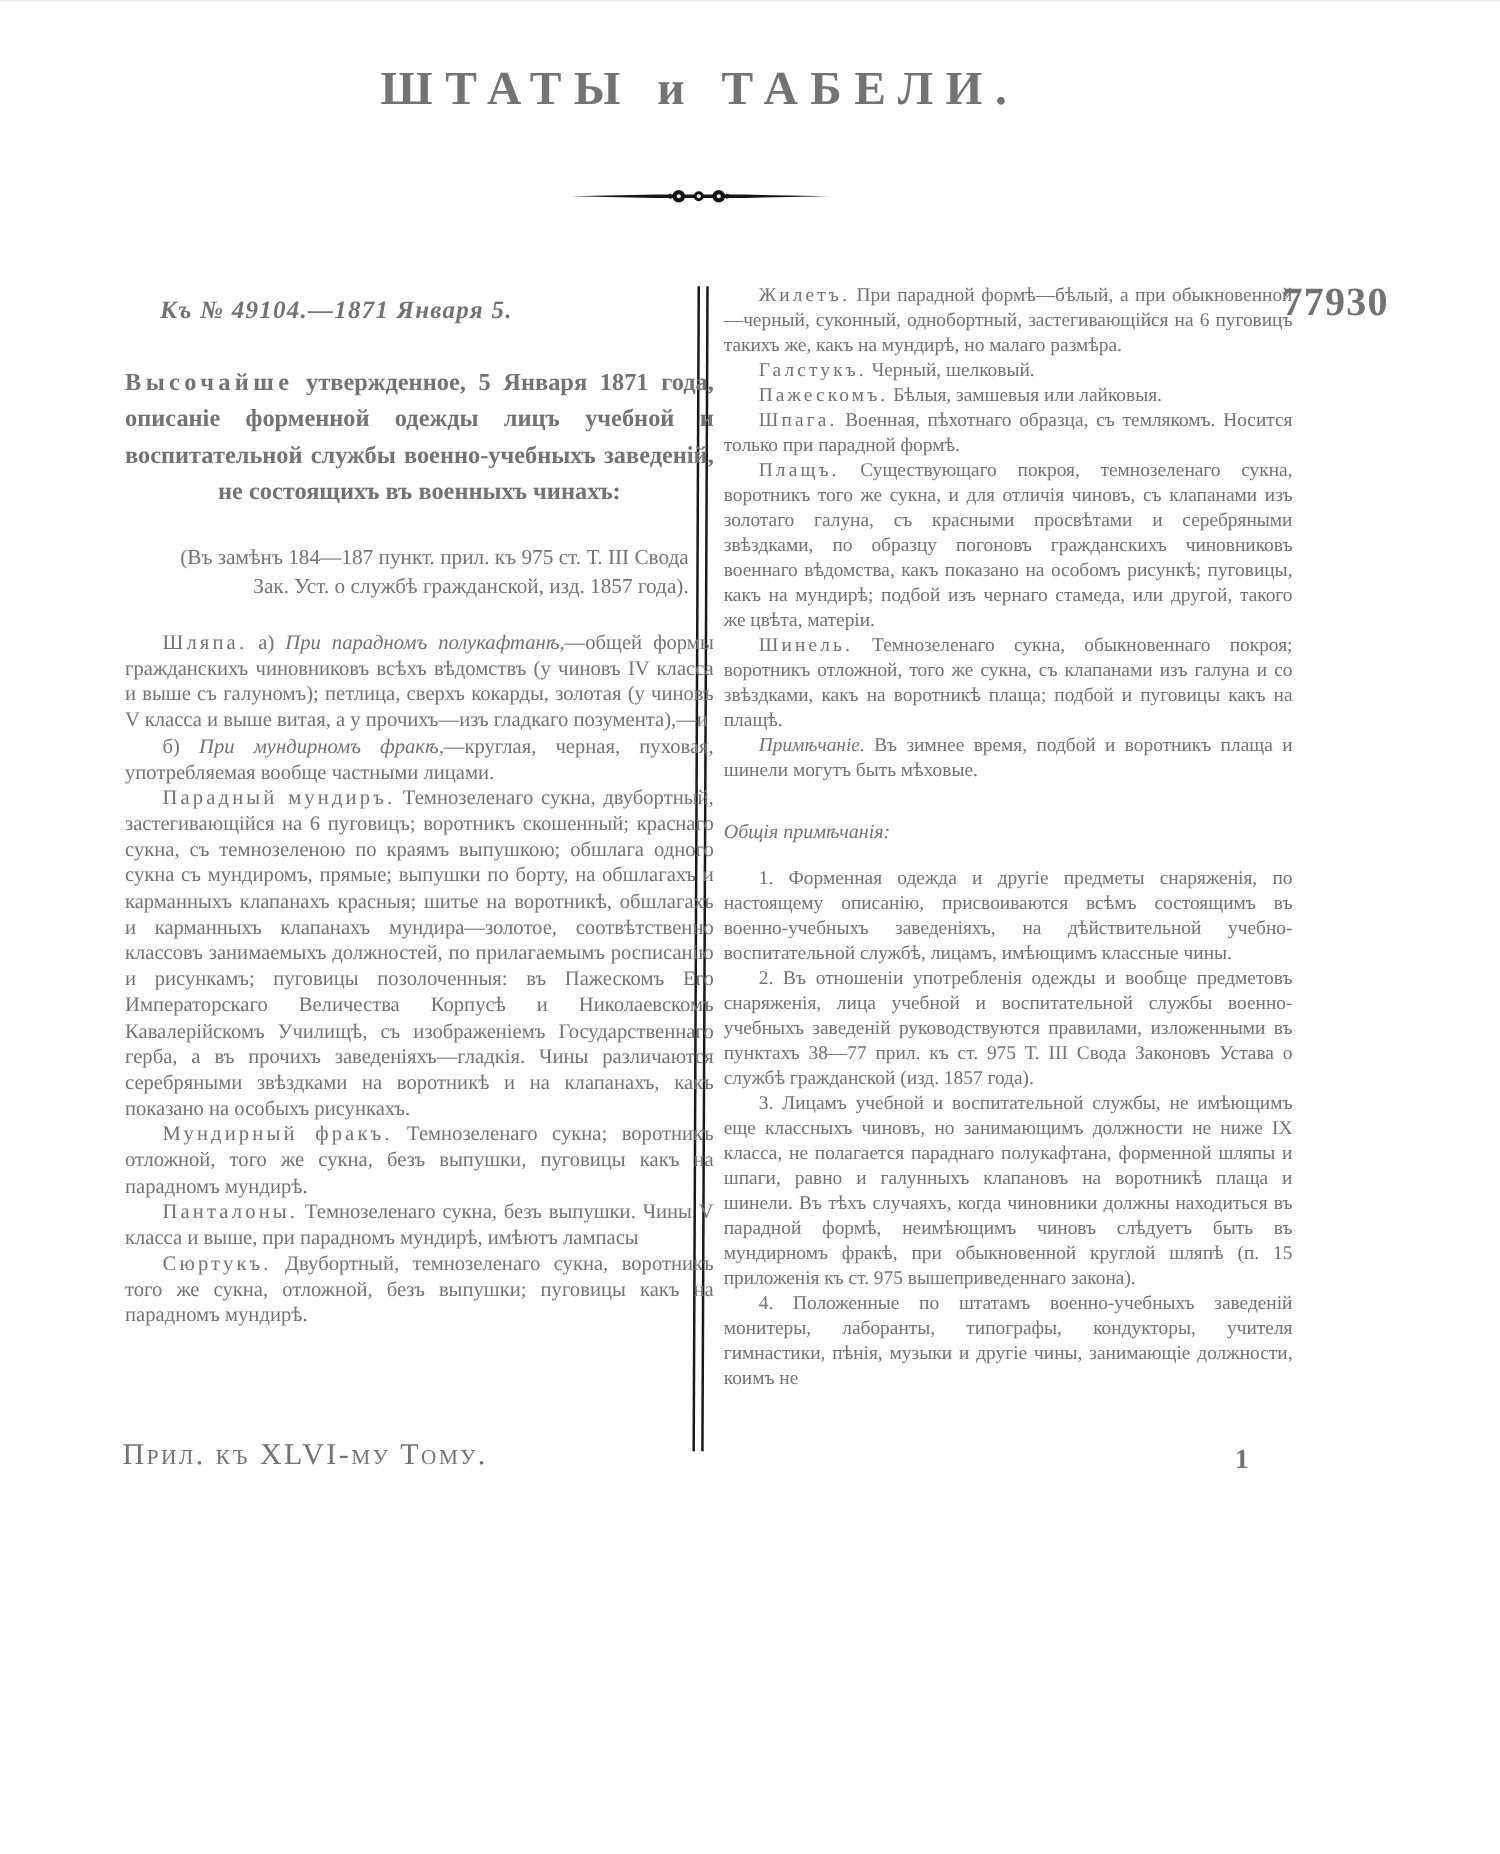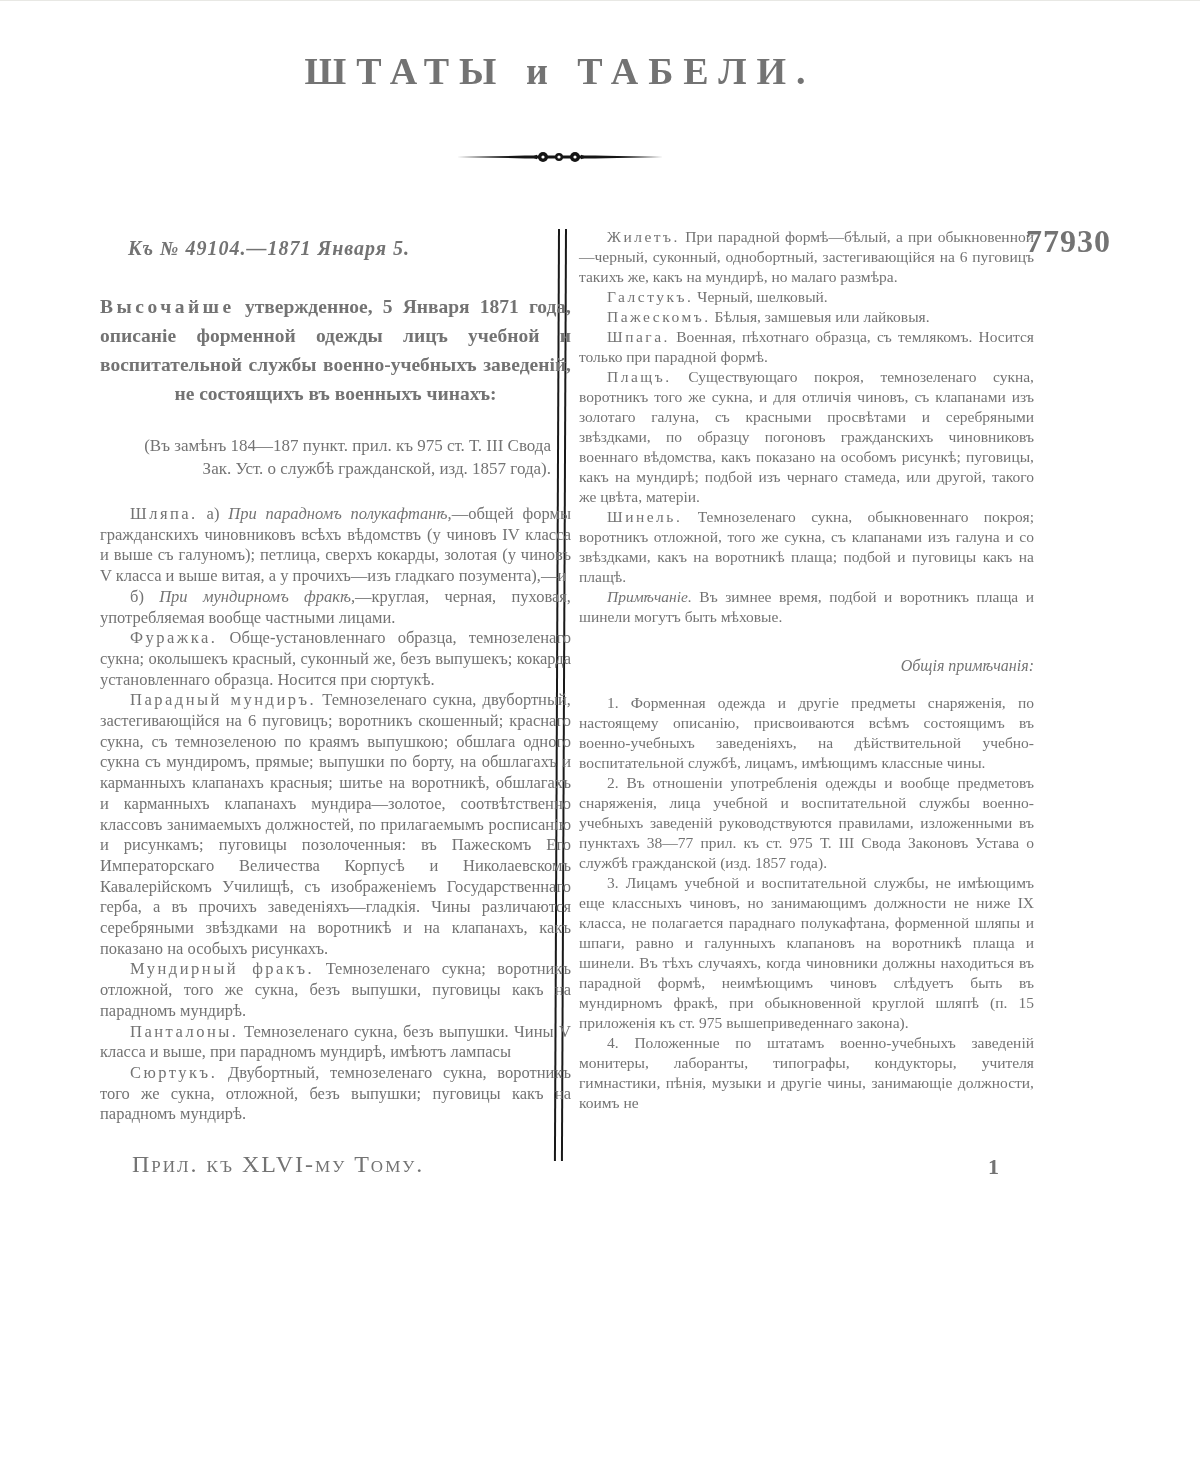--- a/index.html
+++ b/index.html
@@ -52,28 +52,28 @@
   .col.left .para {
     font-size:16.5px; line-height:20.7px; text-align:justify;
     text-indent:30px; margin:0;
   }
   .col.right .para {
     font-size:15.5px; line-height:20px; text-align:justify;
     text-indent:28px; margin:0;
   }
   .para.cont { text-indent:0; }
   .notes-heading {
-    font-size:16px; text-align:right; margin:30px 0 18px 0;
+    font-size:16px; text-align:left; margin:30px 0 18px 0;
   }
   .spaced { letter-spacing:3.5px; }
   .term   { letter-spacing:2.5px; }
   .italic { font-style:italic; }
 
   .footer-volume {
-    position:absolute; left:132px; top:1150px;
+    position:absolute; left:98px; top:1150px;
     font-size:24px; font-variant:small-caps; letter-spacing:2px;
   }
   .page-number {
     position:absolute; left:988px; top:1153px;
     font-size:22px; font-weight:bold;
   }
 </style>
 </head>
 <body>
 
@@ -98,21 +98,20 @@
   <div class="margin-number">77930</div>
 
   <div class="col-rule"></div>
 
   <div class="col left">
       <p class="ref-line"><span>Къ № 49104.—1871 Января 5.</span></p>
       <p class="decree"><span class="spaced">Высочайше</span><span> утвержденное, 5 Января 1871 года, описаніе форменной одежды лицъ учебной и воспитательной службы военно-учебныхъ заведеній, не состоящихъ въ военныхъ чинахъ:</span></p>
       <p class="note-cite"><span>(Въ замѣнъ 184—187 пункт. прил. къ 975 ст. Т. III Свода Зак. Уст. о службѣ гражданской, изд. 1857 года).</span></p>
       <p class="para"><span class="term">Шляпа.</span><span> а) </span><span class="italic">При парадномъ полукафтанѣ,</span><span>—общей формы гражданскихъ чиновниковъ всѣхъ вѣдомствъ (у чиновъ IV класса и выше съ галуномъ); петлица, сверхъ кокарды, золотая (у чиновъ V класса и выше витая, а у прочихъ—изъ гладкаго позумента),—и</span></p>
       <p class="para"><span>б) </span><span class="italic">При мундирномъ фракѣ,</span><span>—круглая, черная, пуховая, употребляемая вообще частными лицами.</span></p>
-      <p class="para"><span class="term">Фуражка.</span><span> Обще-установленнаго образца, темнозеленаго сукна; околышекъ красный, суконный же, безъ выпушекъ; кокарда установленнаго образца. Носится при сюртукѣ.</span></p>
       <p class="para"><span class="term">Парадный мундиръ.</span><span> Темнозеленаго сукна, двубортный, застегивающійся на 6 пуговицъ; воротникъ скошенный; краснаго сукна, съ темнозеленою по краямъ выпушкою; обшлага одного сукна съ мундиромъ, прямые; выпушки по борту, на обшлагахъ и карманныхъ клапанахъ красныя; шитье на воротникѣ, обшлагахъ и карманныхъ клапанахъ мундира—золотое, соотвѣтственно классовъ занимаемыхъ должностей, по прилагаемымъ росписанію и рисункамъ; пуговицы позолоченныя: въ Пажескомъ Его Императорскаго Величества Корпусѣ и Николаевскомъ Кавалерійскомъ Училищѣ, съ изображеніемъ Государственнаго герба, а въ прочихъ заведеніяхъ—гладкія. Чины различаются серебряными звѣздками на воротникѣ и на клапанахъ, какъ показано на особыхъ рисункахъ.</span></p>
       <p class="para"><span class="term">Мундирный фракъ.</span><span> Темнозеленаго сукна; воротникъ отложной, того же сукна, безъ выпушки, пуговицы какъ на парадномъ мундирѣ.</span></p>
       <p class="para"><span class="term">Панталоны.</span><span> Темнозеленаго сукна, безъ выпушки. Чины V класса и выше, при парадномъ мундирѣ, имѣютъ лампасы</span></p>
       <p class="para"><span class="term">Сюртукъ.</span><span> Двубортный, темнозеленаго сукна, воротникъ того же сукна, отложной, безъ выпушки; пуговицы какъ на парадномъ мундирѣ.</span></p>
     </div>
 
   <div class="col right">
       <p class="para"><span class="term">Жилетъ.</span><span> При парадной формѣ—бѣлый, а при обыкновенной—черный, суконный, однобортный, застегивающійся на 6 пуговицъ такихъ же, какъ на мундирѣ, но малаго размѣра.</span></p>
       <p class="para"><span class="term">Галстукъ.</span><span> Черный, шелковый.</span></p>
       <p class="para"><span class="term">Пажескомъ.</span><span> Бѣлыя, замшевыя или лайковыя.</span></p>

